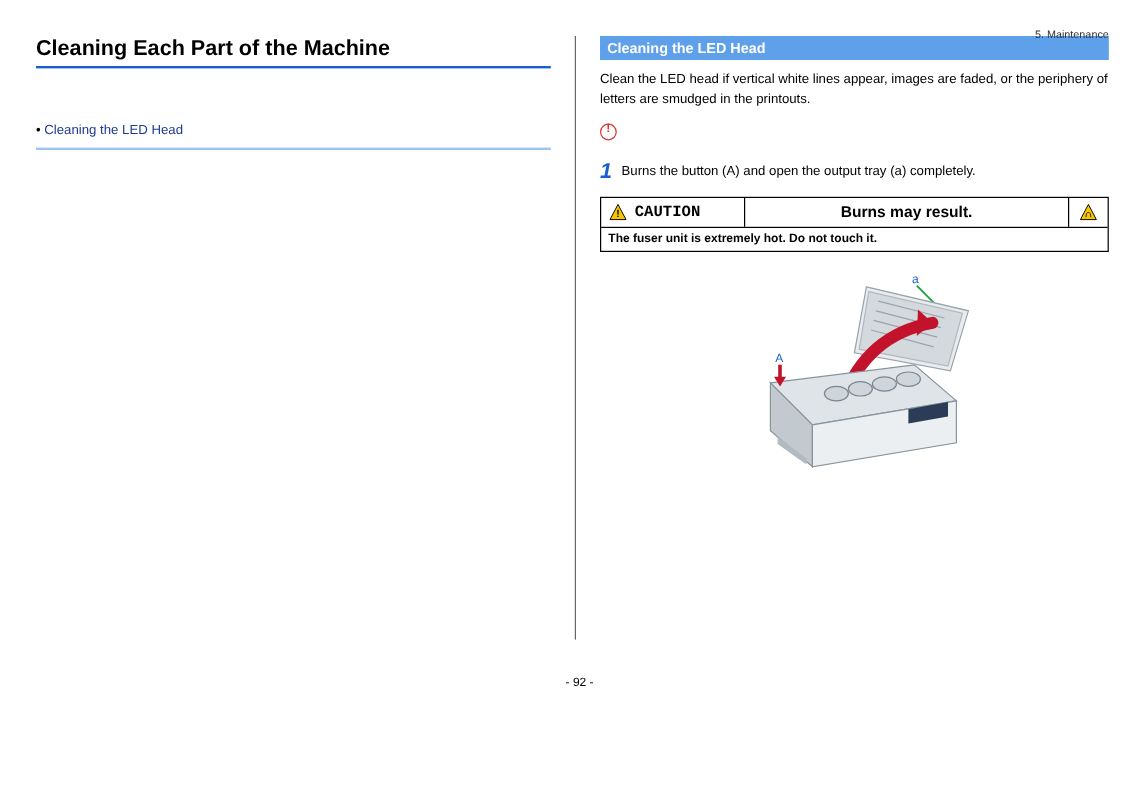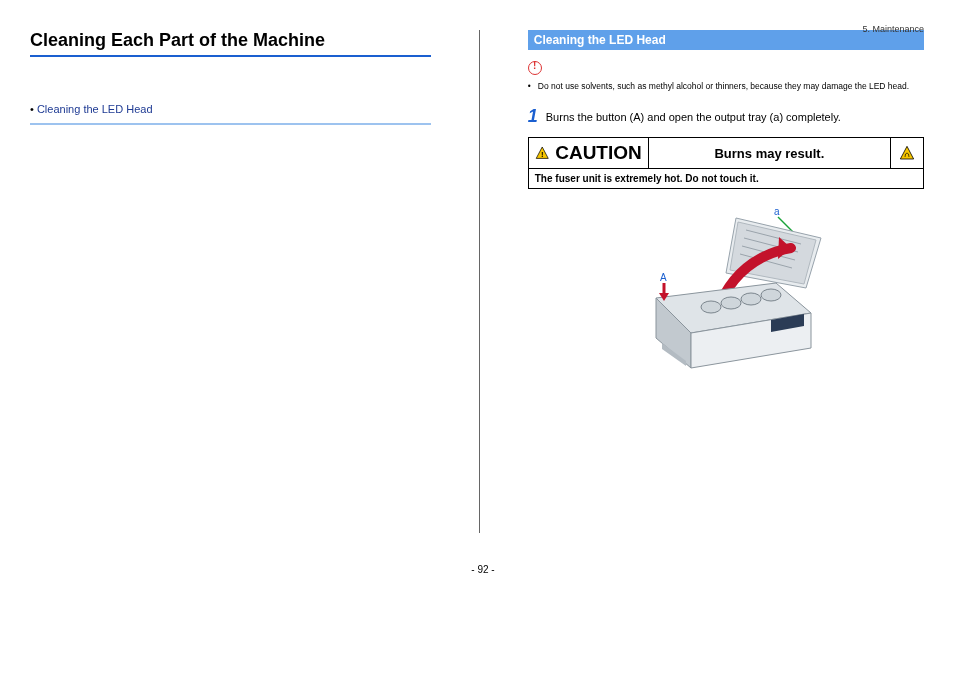--- a/index.html
+++ b/index.html
@@ -1,18 +1,18 @@
 <!DOCTYPE html>
 <html><head>
 <meta charset="utf-8">
 <style>
   html,body{margin:0;padding:0;background:#fff;font-family:Arial,Helvetica,sans-serif;color:#000;}
   .page{width:954px;height:583px;position:relative;box-sizing:border-box;padding:30px 30px 20px 30px;}
   .breadcrumb{position:absolute;top:24px;right:30px;font-size:9px;color:#333;}
-  .columns{display:flex;height:calc(100% - 30px);gap:28px;}
+  .columns{display:flex;height:calc(100% - 30px);}
   .col-left{width:455px;padding-right:20px;box-sizing:border-box;}
   .col-sep{width:1px;background:#666;height:100%;}
   .col-right{width:450px;padding-left:20px;box-sizing:border-box;}
   h1.page-title{font-size:18px;font-weight:bold;margin:0 0 4px 0;font-family:Arial,Helvetica,sans-serif;}
   .hr-blue-solid{height:2px;background:#1a5fd0;margin-bottom:46px;}
   .toc-list{font-size:11px;color:#1e3a93;margin-bottom:8px;}
   .toc-list::before{content:"•  ";color:#000;}
   .hr-blue-light{height:2px;background:#9dc3ef;margin-top:6px;}
   .section-bar{background:#5fa0ea;color:#fff;font-weight:bold;font-size:12px;padding:3px 6px;margin-bottom:8px;}
   .para{font-size:11px;line-height:1.5;margin-bottom:10px;}
@@ -25,21 +25,21 @@
   .step{display:flex;align-items:flex-start;margin-bottom:12px;}
   .step-num{color:#1a5fd0;font-size:18px;font-weight:bold;font-style:italic;font-family:"Arial",sans-serif;margin-right:8px;line-height:1;}
   .step-text{font-size:11px;line-height:1.5;padding-top:2px;}
   
   .caution-box{border:1px solid #000;margin-bottom:14px;}
   .caution-head{display:flex;align-items:stretch;border-bottom:1px solid #000;}
   .caution-label{display:flex;align-items:center;gap:6px;padding:4px 6px;border-right:1px solid #000;width:120px;box-sizing:border-box;}
   .caution-msg{flex:1;display:flex;align-items:center;justify-content:center;font-size:13px;font-weight:bold;}
   .caution-icon-cell{width:32px;display:flex;align-items:center;justify-content:center;border-left:1px solid #000;}
   .caution-body{font-size:10px;padding:4px 6px;font-weight:bold;}
-  .caution-word{font-weight:bold;font-size:19px;font-family:Liberation Sans, sans-serif;}
+  .caution-word{font-weight:bold;font-size:13px;font-family:Liberation Mono, monospace;}
   .tri{width:16px;height:16px;}
   
   .diagram{width:260px;height:180px;margin:0 auto;position:relative;}
   .page-num{position:absolute;bottom:8px;left:12px;right:0;text-align:center;font-size:10px;}
   
 </style>
 </head>
 <body>
 
 <div class="page">
@@ -53,27 +53,24 @@
 
       <div class="toc-list">Cleaning the LED Head</div>
       <div class="hr-blue-light"></div>
     </div>
 
     <div class="col-sep"></div>
 
     <div class="col-right">
       <div class="section-bar">Cleaning the LED Head</div>
 
+      <div class="para">Clean the LED head if vertical white lines appear, images are faded, or the periphery of letters are smudged in the printouts.</div>
 
       <div><span class="alert-icon"></span></div>
       <div class="bullet-list">
-        <div class="row">
-          <div class="dot"></div>
-            <div>Do not use solvents, such as methyl alcohol or thinners, because they may damage the LED head.</div>
-        </div>
       </div>
 
       <div class="step">
         <div class="step-num">1</div>
         <div class="step-text">Burns the button (A) and open the output tray (a) completely.</div>
       </div>
 
       <div class="caution-box">
         <div class="caution-head">
           <div class="caution-label">

